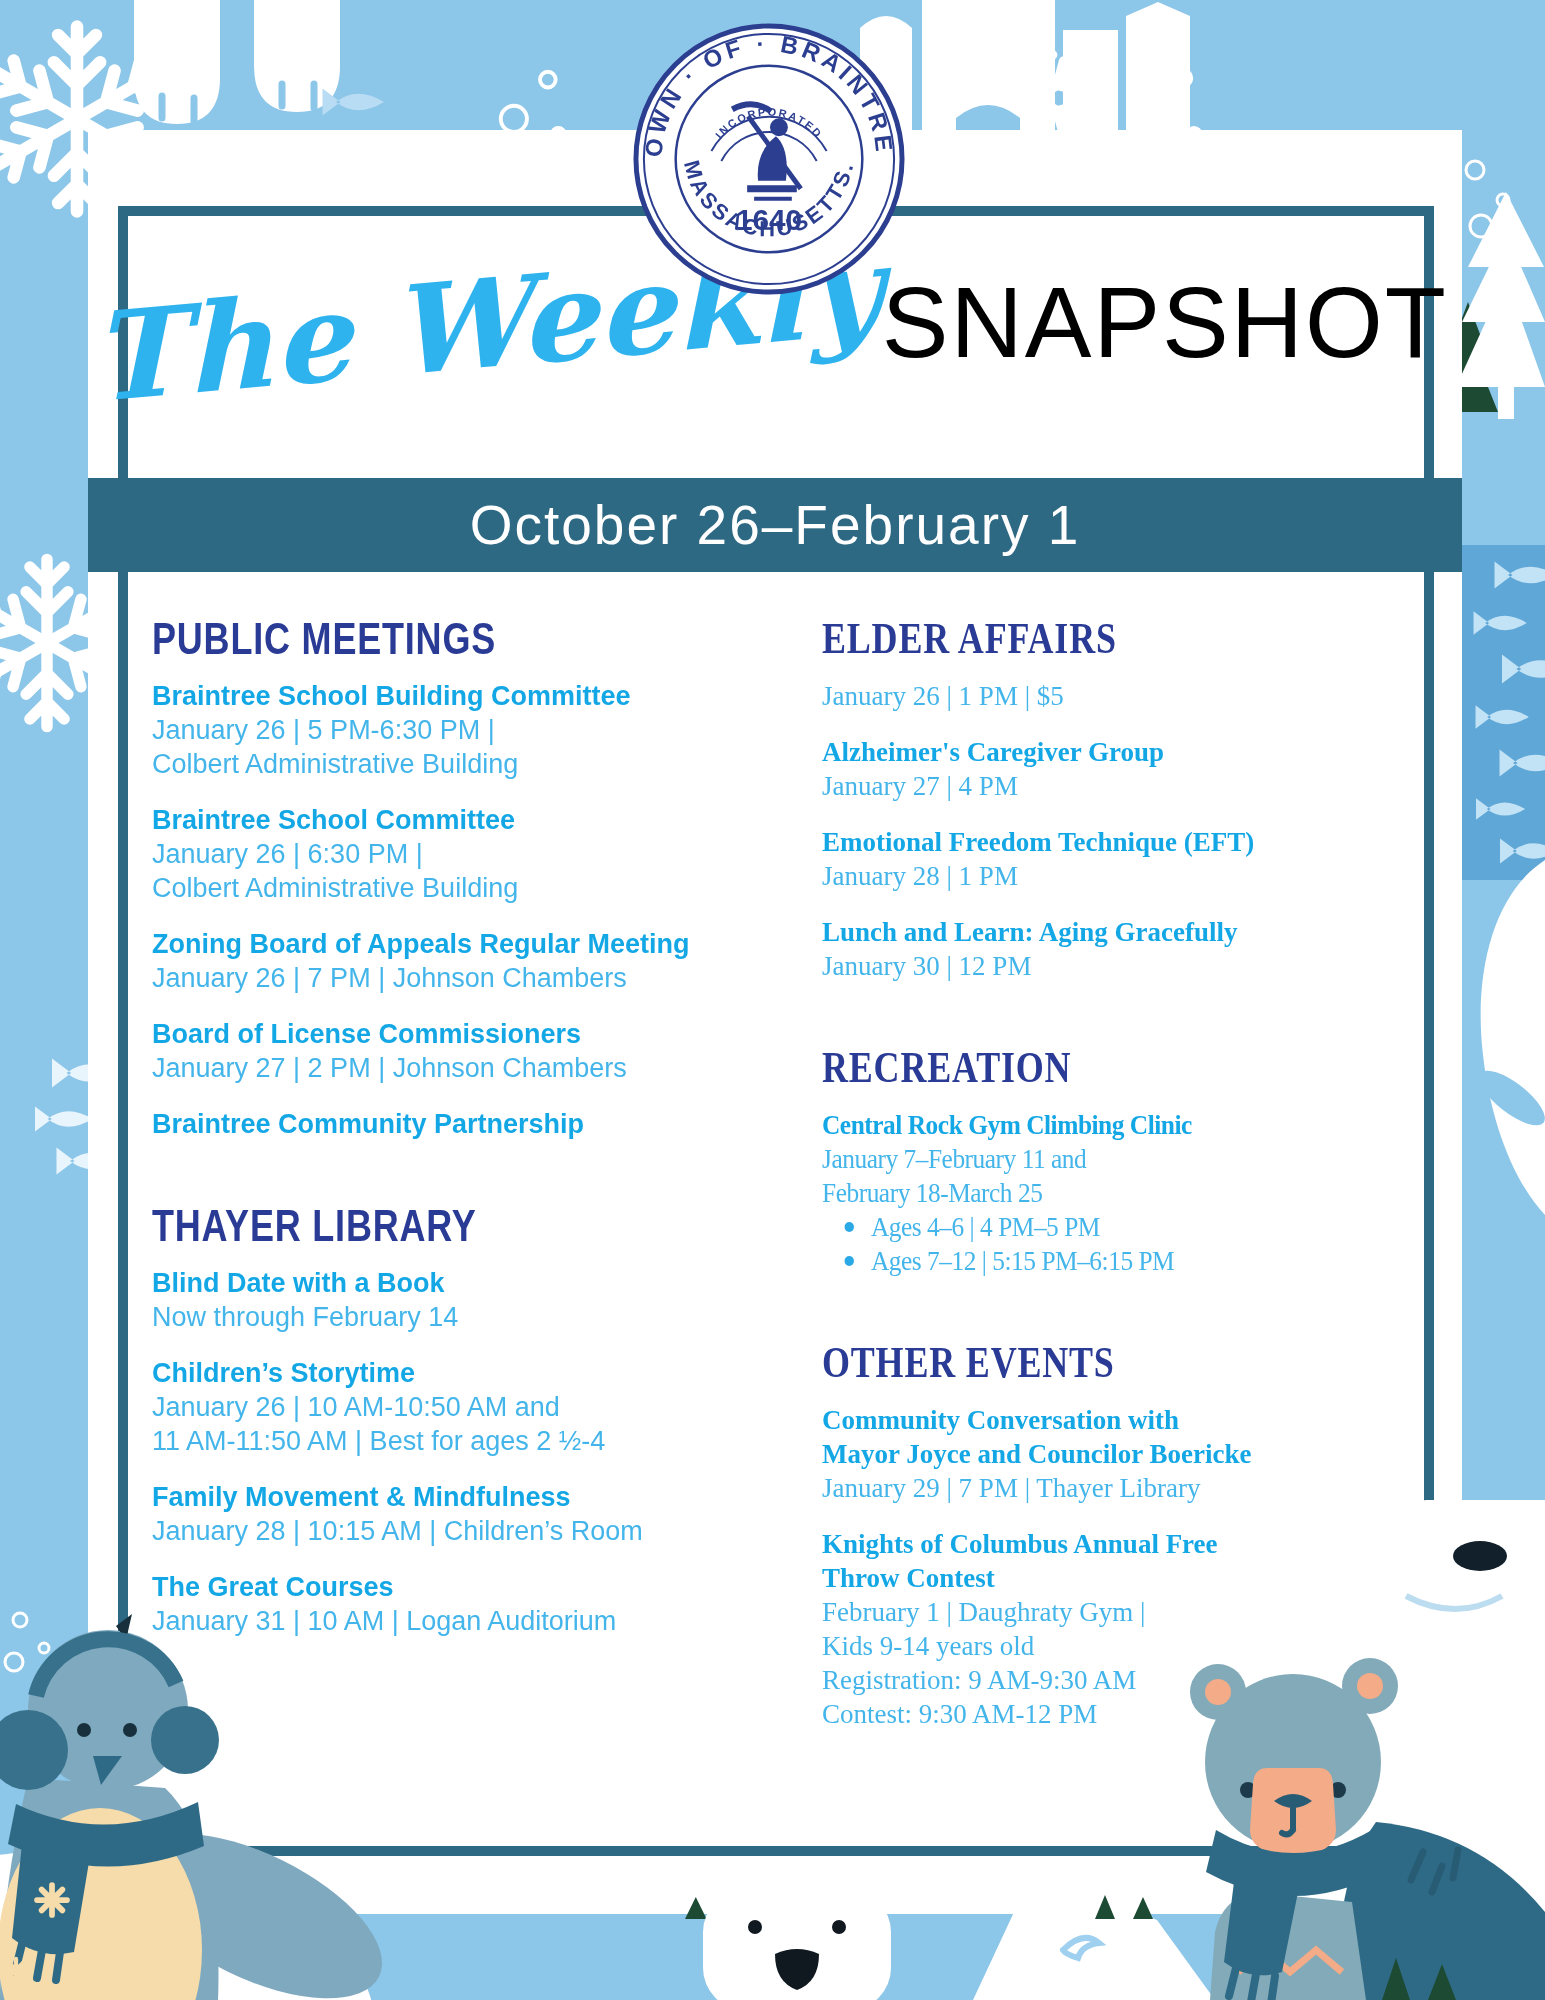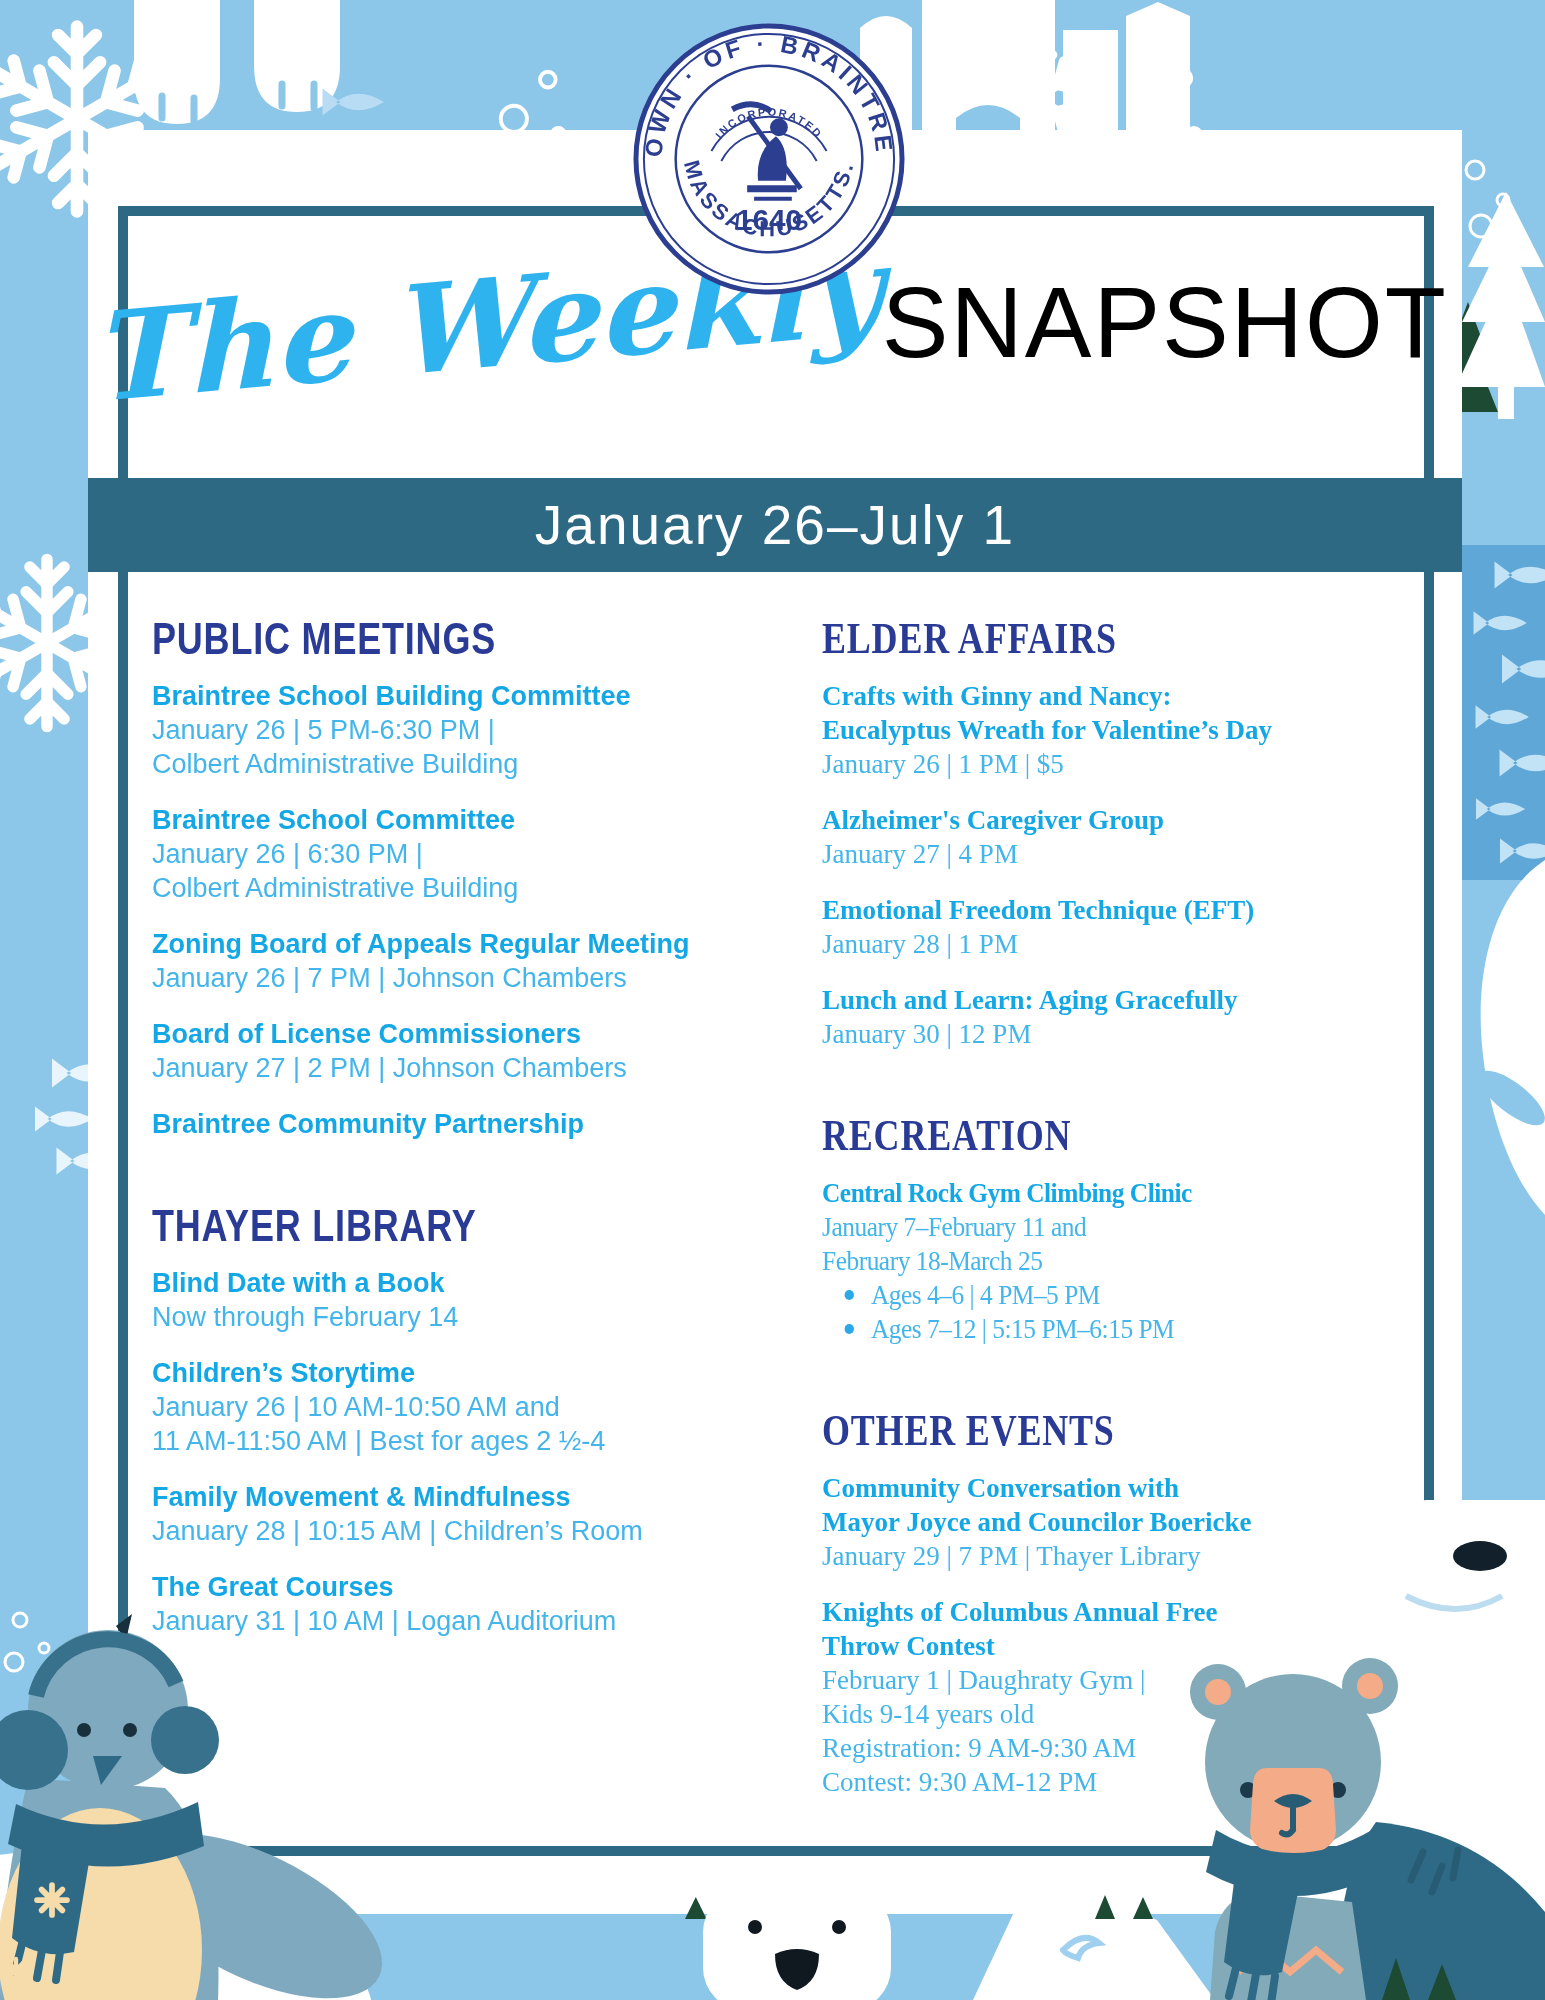--- a/index.html
+++ b/index.html
@@ -151,21 +151,21 @@
       <use href="#fishL" transform="translate(42,64) scale(1.4)"></use>
       <use href="#fishL" transform="translate(64,106) scale(1.5)"></use>
     </g>
   </svg>
 
   <div class="card"></div>
   <div class="bottom-white-band"></div>
   <div class="card-border"></div>
 
   <div class="banner">
-    <span>January 26–July 1</span>
+    <span>October 26–February 1</span>
   </div>
 
   <div class="title-row">
     <span class="title-script">The Weekly</span>
     <span class="title-caps">SNAPSHOT</span>
   </div>
 
   <svg class="seal" viewBox="0 0 280 280">
     <circle cx="140" cy="140" r="134" fill="#ffffff" stroke="#2c3e90" stroke-width="5"></circle>
     <circle cx="140" cy="140" r="126" fill="none" stroke="#2c3e90" stroke-width="2"></circle>
@@ -274,24 +274,20 @@
           <div class="ev-detail">
             <div>January 31 | 10 AM | Logan Auditorium</div>
           </div>
         </article>
       </section>
     </div>
   <div class="col col-right" id="col-right">
       <section class="section">
         <h2 class="section-heading">ELDER AFFAIRS</h2>
         <article class="event">
-          <div class="ev-title">
-            <div>Crafts with Ginny and Nancy:</div>
-            <div>Eucalyptus Wreath for Valentine’s Day</div>
-          </div>
           <div class="ev-detail">
             <div>January 26 | 1 PM | $5</div>
           </div>
         </article>
         <article class="event">
           <div class="ev-title">
             <div>Alzheimer's Caregiver Group</div>
           </div>
           <div class="ev-detail">
             <div>January 27 | 4 PM</div>

